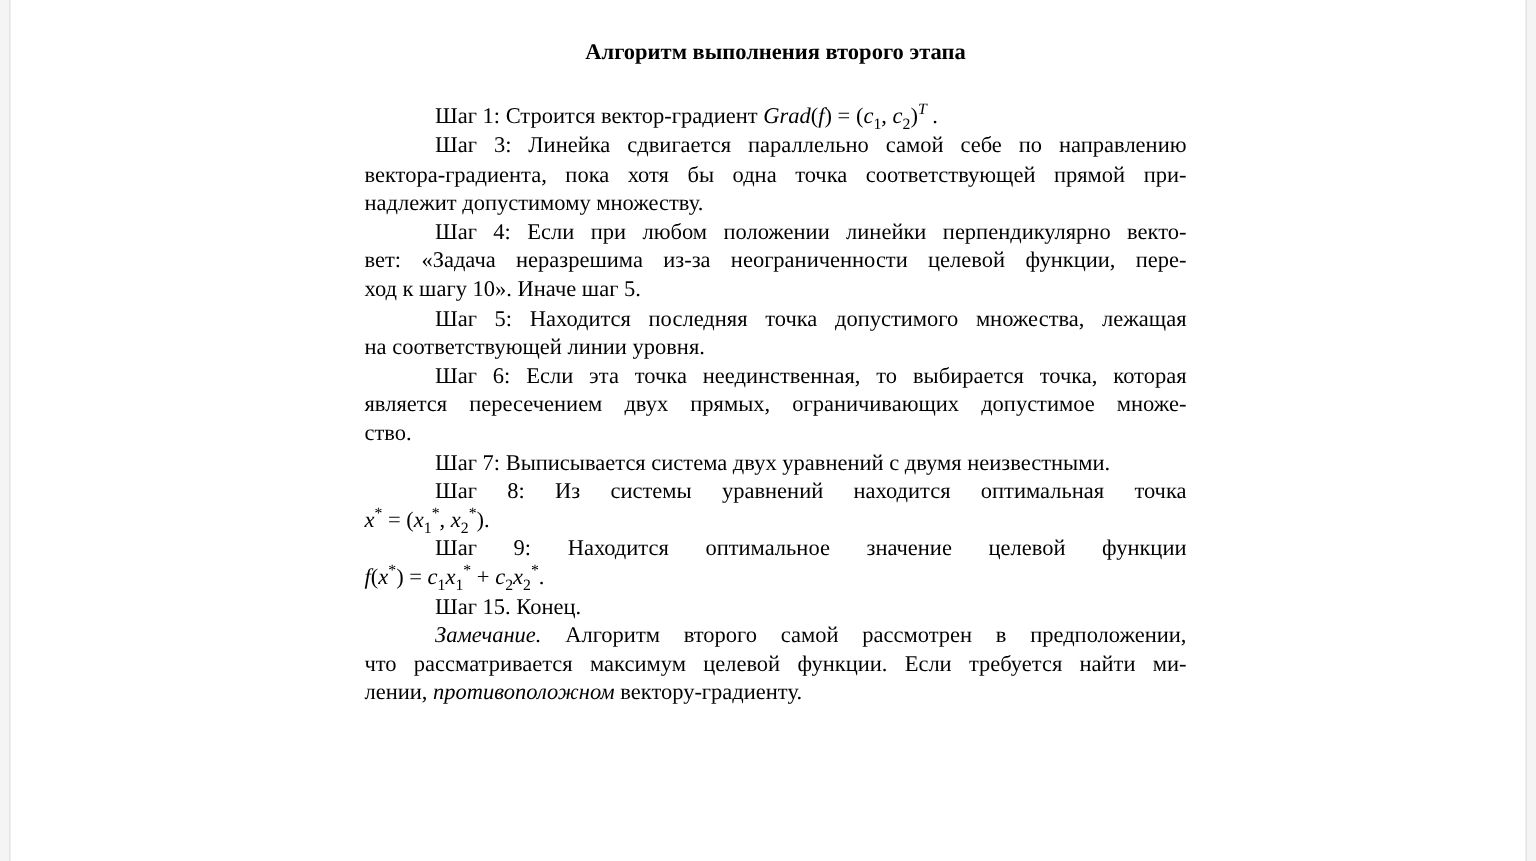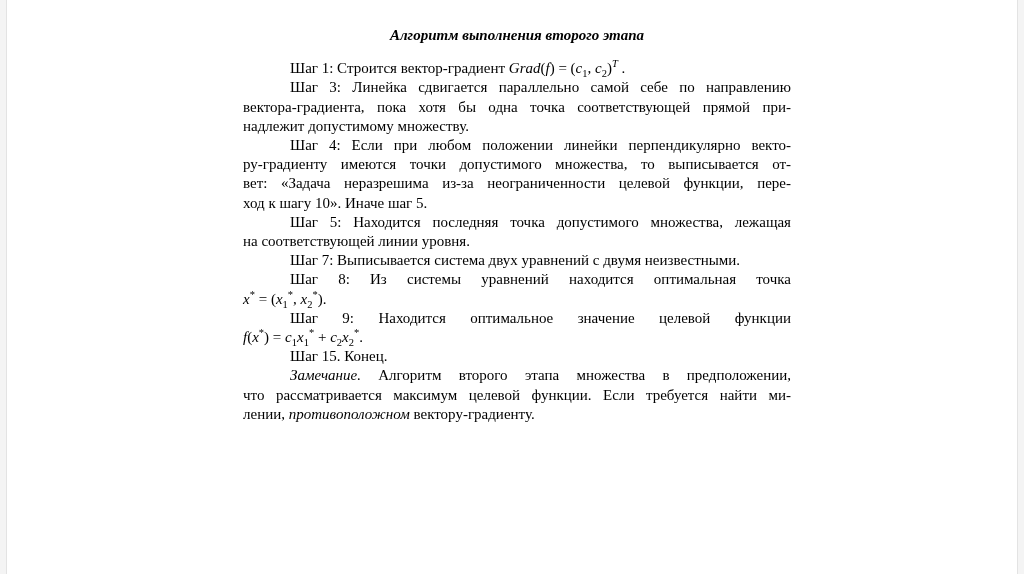--- a/index.html
+++ b/index.html
@@ -21,22 +21,21 @@
   .edge-right { right: 0; border-left: 1px solid #e3e3e3; }
   .content {
     position: absolute;
     left: 243px; top: 26px; width: 548px;
     font-size: 15px;
     line-height: 19.2px;
   }
   .title {
     text-align: center;
     font-weight: bold;
-    font-style: italic;
-    margin-bottom: 14px;
+    margin-bottom: 24px;
   }
   .para { }
   .line { text-align: left; }
   .line.just {
     text-align: justify;
     text-align-last: justify;
   }
   .line.ind { text-indent: 47px; }
   .it { font-style: italic; }
   .bd { font-weight: normal; }
@@ -54,41 +53,45 @@
       <div class="para">
         <div class="line ind"><span>Шаг 1: Строится вектор-градиент </span><span class="it">Grad</span><span>(</span><span class="it">f</span><span>) = (</span><span class="it">c</span><sub>1</sub><span>, </span><span class="it">c</span><sub>2</sub><span>)</span><sup class="it">T</sup><span> .</span></div>
       </div>
       <div class="para">
         <div class="line just ind"><span>Шаг 3: Линейка сдвигается параллельно самой себе по направлению</span></div>
         <div class="line just"><span>вектора-градиента, пока хотя бы одна точка соответствующей прямой при-</span></div>
         <div class="line"><span>надлежит допустимому множеству.</span></div>
       </div>
       <div class="para">
         <div class="line just ind"><span>Шаг 4: Если при любом положении линейки перпендикулярно векто-</span></div>
-        <div class="line just"><span>ру-градиенту имеются точки допустимого множества, то выписывается от-</span></div>
         <div class="line just"><span>вет: «Задача неразрешима из-за неограниченности целевой функции, пере-</span></div>
         <div class="line"><span>ход к шагу 10». Иначе шаг 5.</span></div>
       </div>
       <div class="para">
         <div class="line just ind"><span>Шаг 5: Находится последняя точка допустимого множества, лежащая</span></div>
         <div class="line"><span>на соответствующей линии уровня.</span></div>
+      </div>
+      <div class="para">
+        <div class="line just ind"><span>Шаг 6: Если эта точка неединственная, то выбирается точка, которая</span></div>
+        <div class="line just"><span>является пересечением двух прямых, ограничивающих допустимое множе-</span></div>
+        <div class="line"><span>ство.</span></div>
       </div>
       <div class="para">
         <div class="line ind"><span>Шаг 7: Выписывается система двух уравнений с двумя неизвестными.</span></div>
       </div>
       <div class="para">
         <div class="line just ind"><span>Шаг 8: Из системы уравнений находится оптимальная точка</span></div>
         <div class="line"><span class="it">x</span><sup>*</sup><span> = (</span><span class="it">x</span><sub>1</sub><sup>*</sup><span>, </span><span class="it">x</span><sub>2</sub><sup>*</sup><span>).</span></div>
       </div>
       <div class="para">
         <div class="line just ind"><span>Шаг 9: Находится оптимальное значение целевой функции</span></div>
         <div class="line"><span class="it">f</span><span>(</span><span class="it">x</span><sup>*</sup><span>) = </span><span class="it">c</span><sub>1</sub><span class="it">x</span><sub>1</sub><sup>*</sup><span> + </span><span class="it">c</span><sub>2</sub><span class="it">x</span><sub>2</sub><sup>*</sup><span>.</span></div>
       </div>
       <div class="para">
         <div class="line ind"><span>Шаг 15. Конец.</span></div>
       </div>
       <div class="para">
-        <div class="line just ind"><span class="it bd">Замечание.</span><span> Алгоритм второго этапа множества в предположении,</span></div>
+        <div class="line just ind"><span class="it bd">Замечание.</span><span> Алгоритм второго самой рассмотрен в предположении,</span></div>
         <div class="line just"><span>что рассматривается максимум целевой функции. Если требуется найти ми-</span></div>
         <div class="line"><span>лении, </span><span class="it">противоположном</span><span> вектору-градиенту.</span></div>
       </div>
     </div>
 </div>
 
 </body></html>

